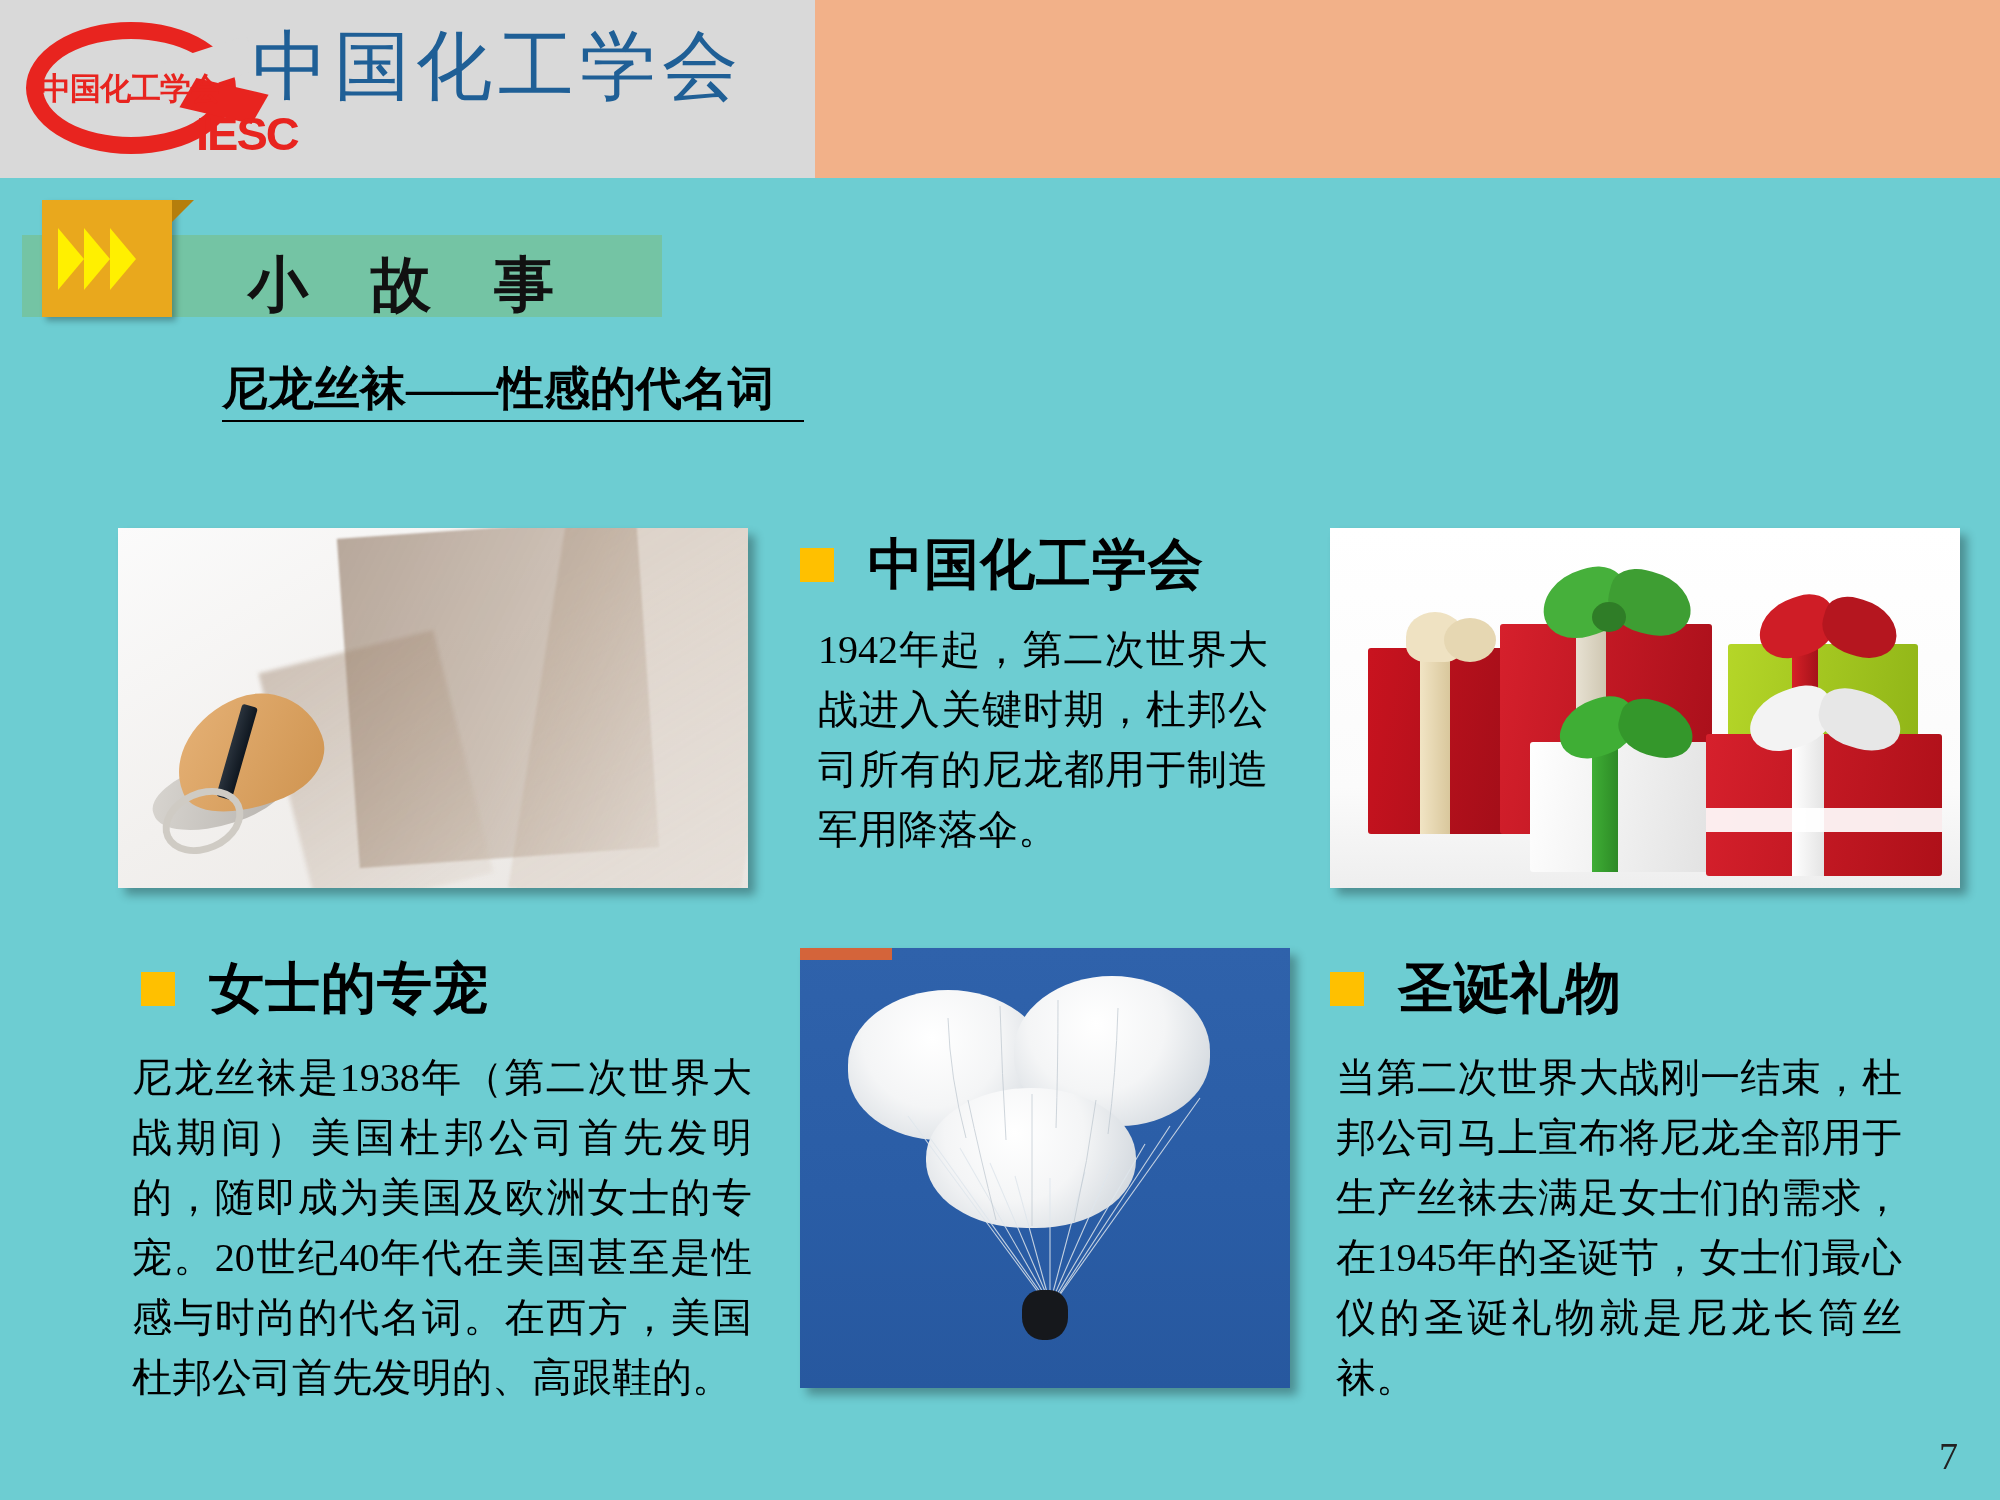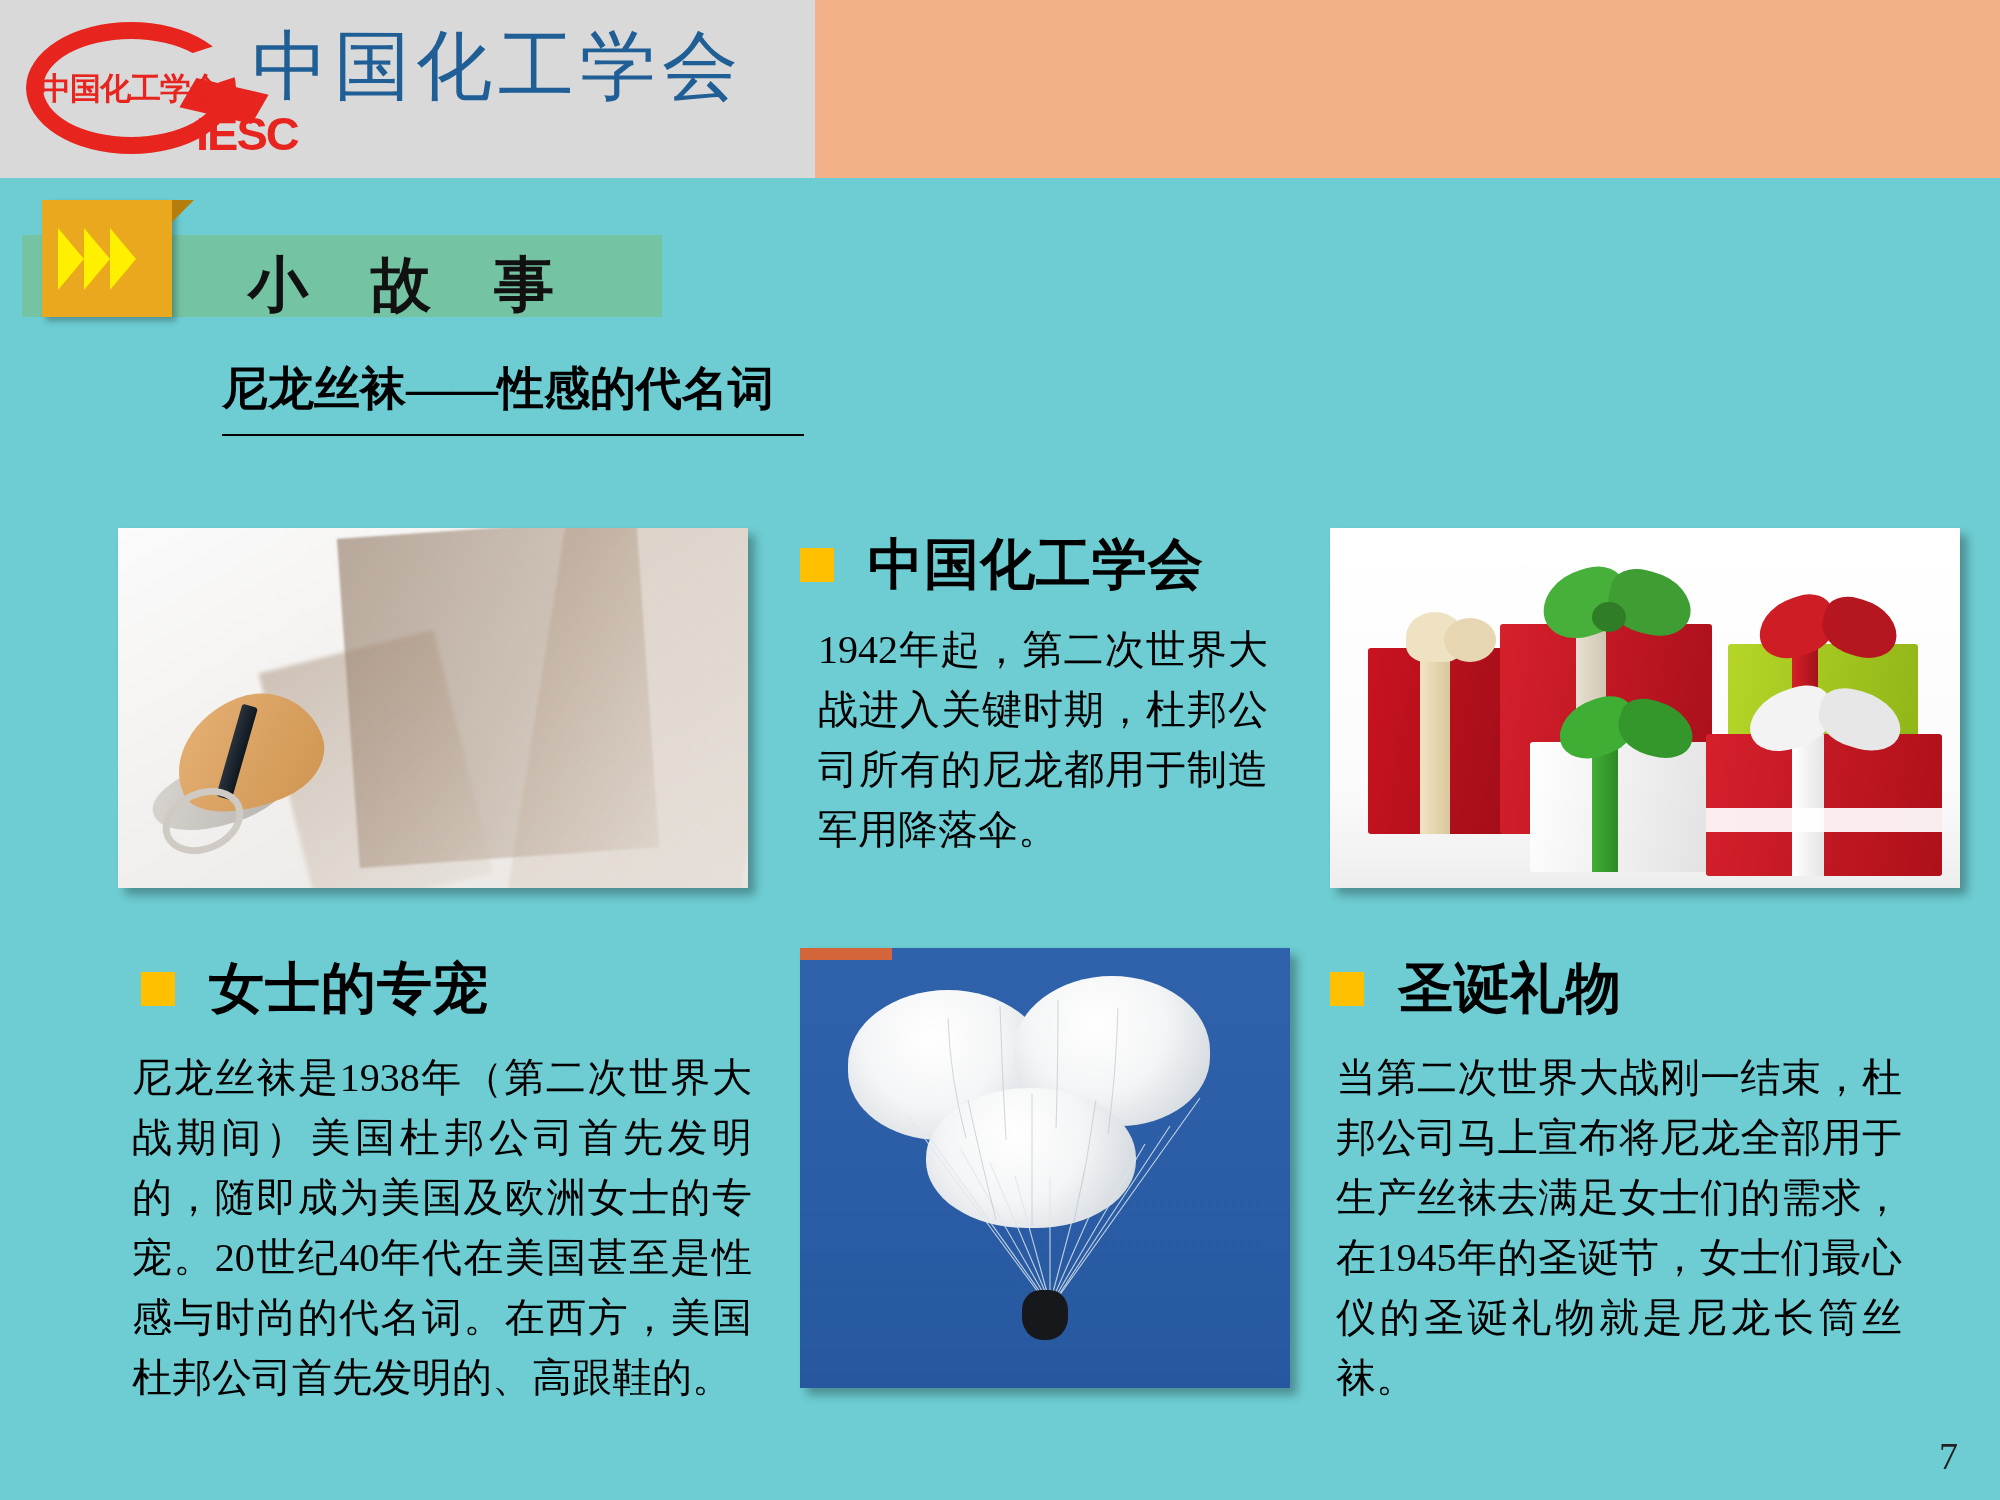--- a/index.html
+++ b/index.html
@@ -172,21 +172,20 @@
 
   
   #story-subtitle {
     position: absolute;
     left: 222px; top: 358px;
     font-size: 46px;
     font-weight: bold;
     color: #000;
     white-space: nowrap;
     border-bottom: 2px solid #000;
-    padding-bottom: 14px;
     padding-right: 30px;
     font-family: "Liberation Serif", serif;
   }
 
   
   .photo {
     position: absolute;
     box-shadow: 7px 7px 9px rgba(0,0,0,0.30);
     overflow: hidden;
     background: #fff;

